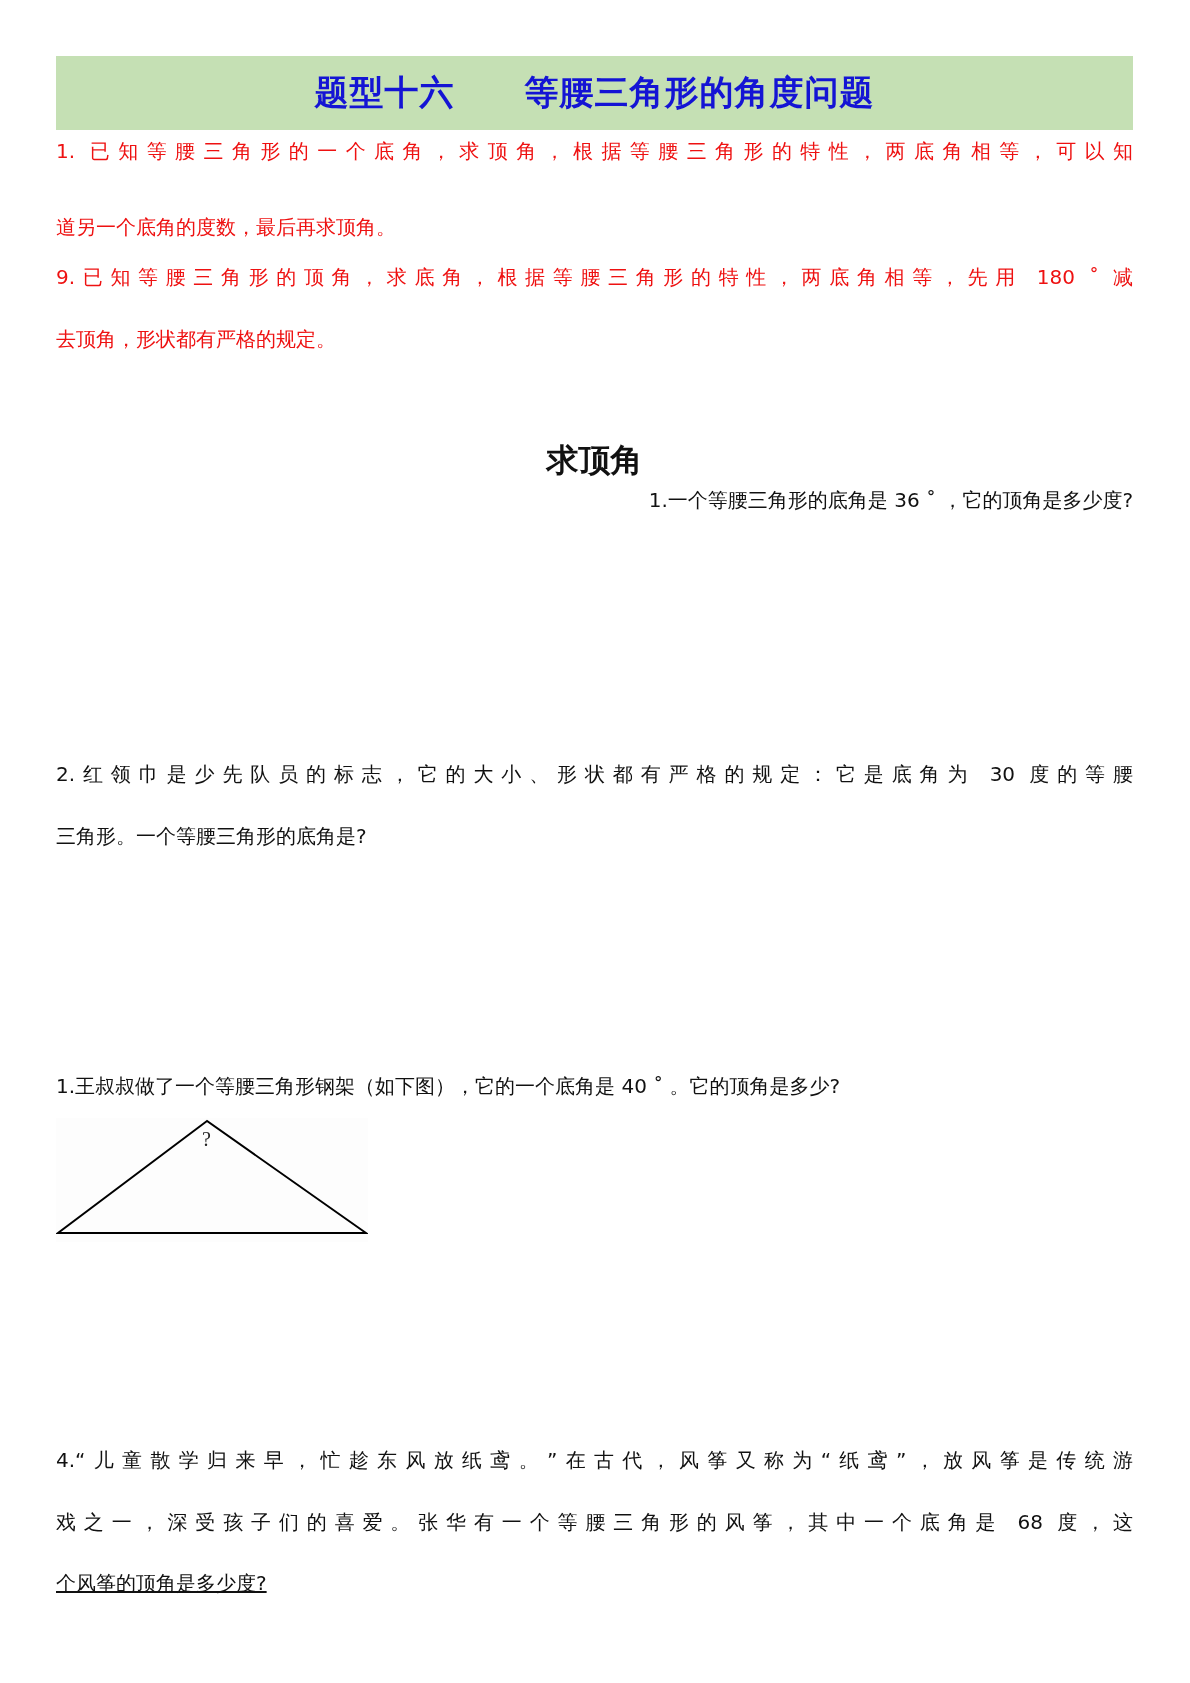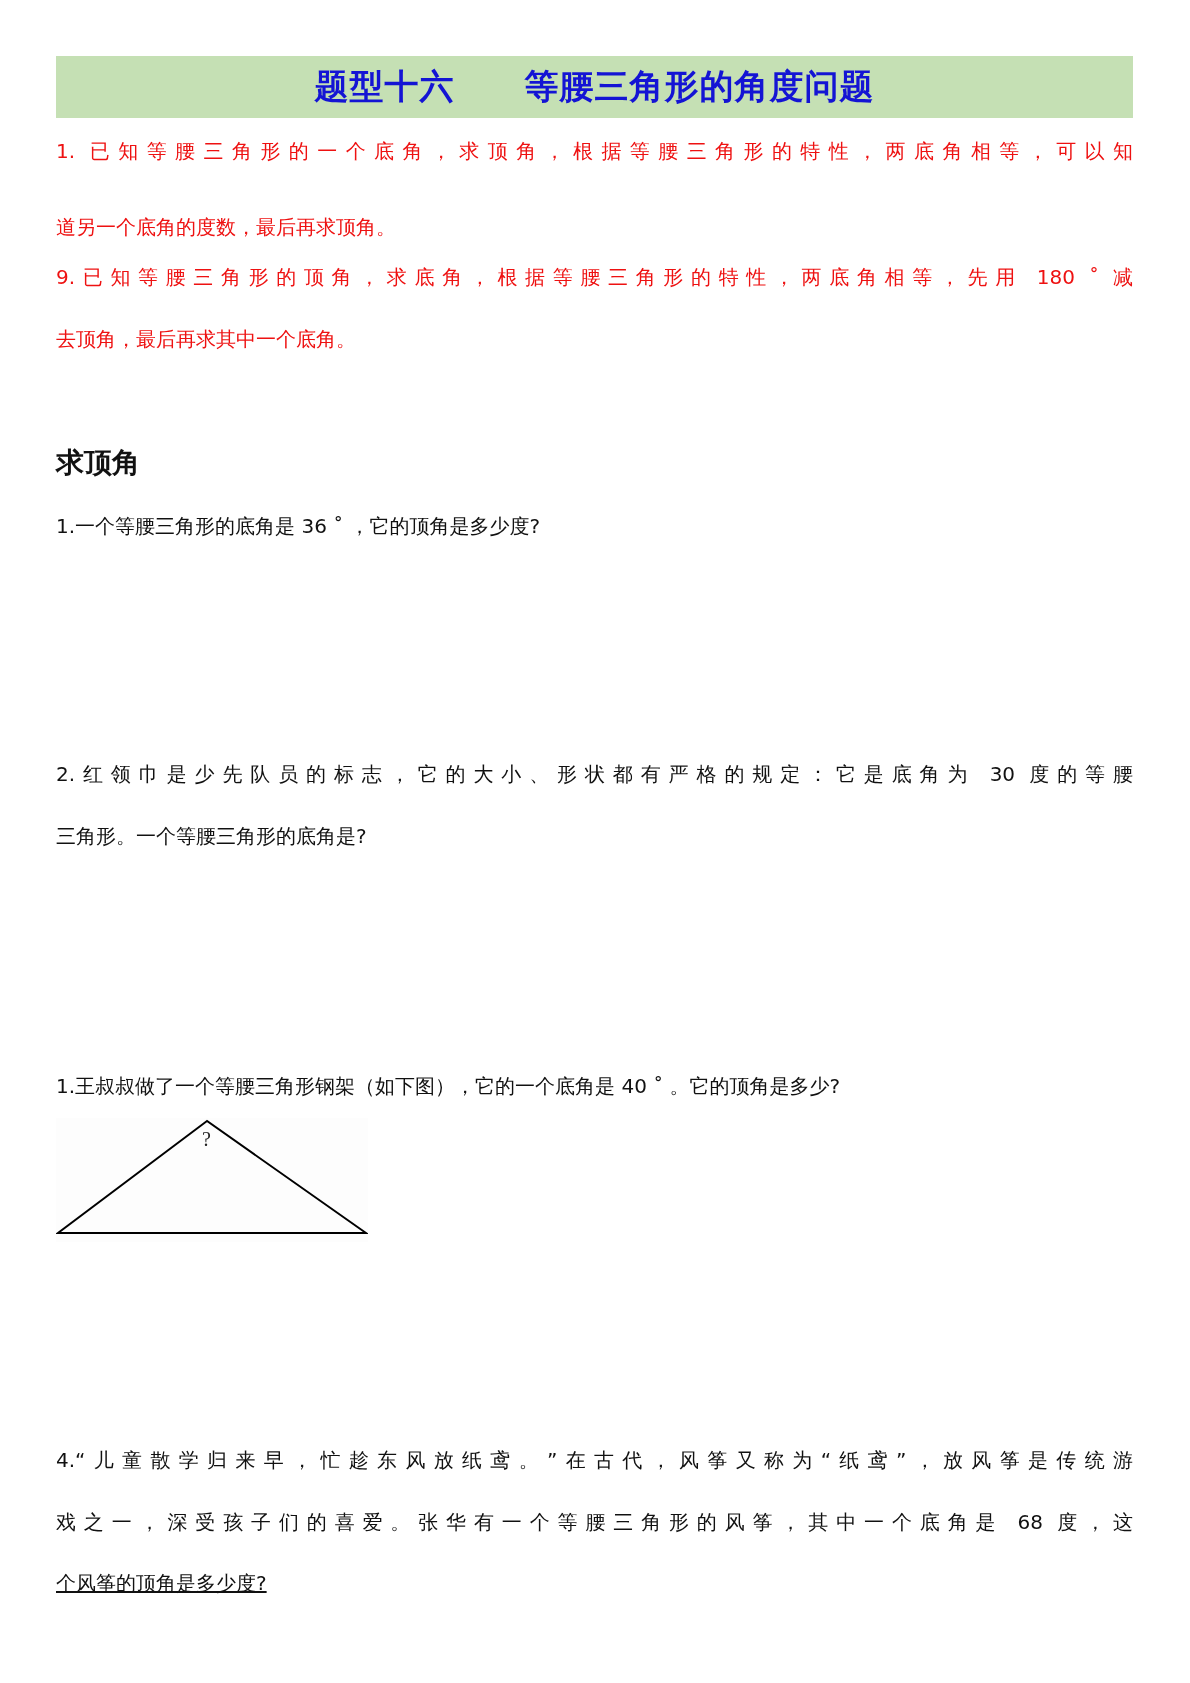--- a/index.html
+++ b/index.html
@@ -2,36 +2,36 @@
 <html><head>
   <meta charset="utf-8">
   <style>
     html, body { margin: 0; padding: 0; background: #ffffff; }
     body {
       width: 1190px; height: 1683px; position: relative; overflow: hidden;
       font-family: "DejaVu Sans", "Liberation Sans", sans-serif;
       color: #111111;
     }
     .banner {
-      position: absolute; left: 56px; top: 56px; width: 1077px; height: 62px;
+      position: absolute; left: 56px; top: 56px; width: 1077px; height: 74px;
       background: #c5e0b4;
       display: flex; align-items: center; justify-content: center;
     }
     .banner-title {
       font-family: "DejaVu Serif", "Liberation Serif", serif;
       font-weight: bold; font-size: 34px; color: #1414d4; letter-spacing: 1px;
       white-space: pre;
     }
     .line {
       position: absolute; left: 56px; width: 1077px; height: 40px;
       line-height: 40px; font-size: 20px; white-space: nowrap;
     }
     .justify { text-align: justify; text-align-last: justify; }
     .red { color: #ee1111; }
-    .heading { font-weight: bold; font-family: Liberation Sans, sans-serif; font-size: 28px; }
+    .heading { font-weight: bold; font-family: Liberation Mono, monospace; font-size: 32px; text-align: center; }
     .figure {
       position: absolute; left: 56px; top: 1118px; width: 312px; height: 124px;
       background: #fdfdfd;
     }
     .figure svg { display: block; }
     .qmark {
       position: absolute; left: 146px; top: 10px;
       font-family: "Liberation Serif", serif; font-size: 20px; color: #222;
     }
   </style>
@@ -39,27 +39,27 @@
 <body>
 
 <div class="banner">
   <span class="banner-title">题型十六　　等腰三角形的角度问题</span>
 </div>
 
 <div>
   <div class="line red justify" style="top:131px;">1. 已知等腰三角形的一个底角，求顶角，根据等腰三角形的特性，两底角相等，可以知</div>
   <div class="line red" style="top:207px;">道另一个底角的度数，最后再求顶角。</div>
   <div class="line red justify" style="top:257px;">9.已知等腰三角形的顶角，求底角，根据等腰三角形的特性，两底角相等，先用 180 ˚ 减</div>
-  <div class="line red" style="top:319px;">去顶角，最后再求其中一个底角。</div>
+  <div class="line red" style="top:319px;">去顶角，形状都有严格的规定。</div>
 </div>
 
 <div class="line heading" style="top:443px;">求顶角</div>
 
 <div>
-  <div class="line" style="top:506px;">1.一个等腰三角形的底角是 36 ˚ ，它的顶角是多少度?</div>
+  <div class="line" style="top:480px;text-align:right;">1.一个等腰三角形的底角是 36 ˚ ，它的顶角是多少度?</div>
 </div>
 
 <div>
   <div class="line justify" style="top:754px;">2.红领巾是少先队员的标志，它的大小、形状都有严格的规定：它是底角为 30 度的等腰</div>
   <div class="line" style="top:816px;">三角形。一个等腰三角形的底角是?</div>
 </div>
 
 <div>
   <div class="line" style="top:1066px;">1.王叔叔做了一个等腰三角形钢架（如下图），它的一个底角是 40 ˚ 。它的顶角是多少?</div>
   <div class="figure">

